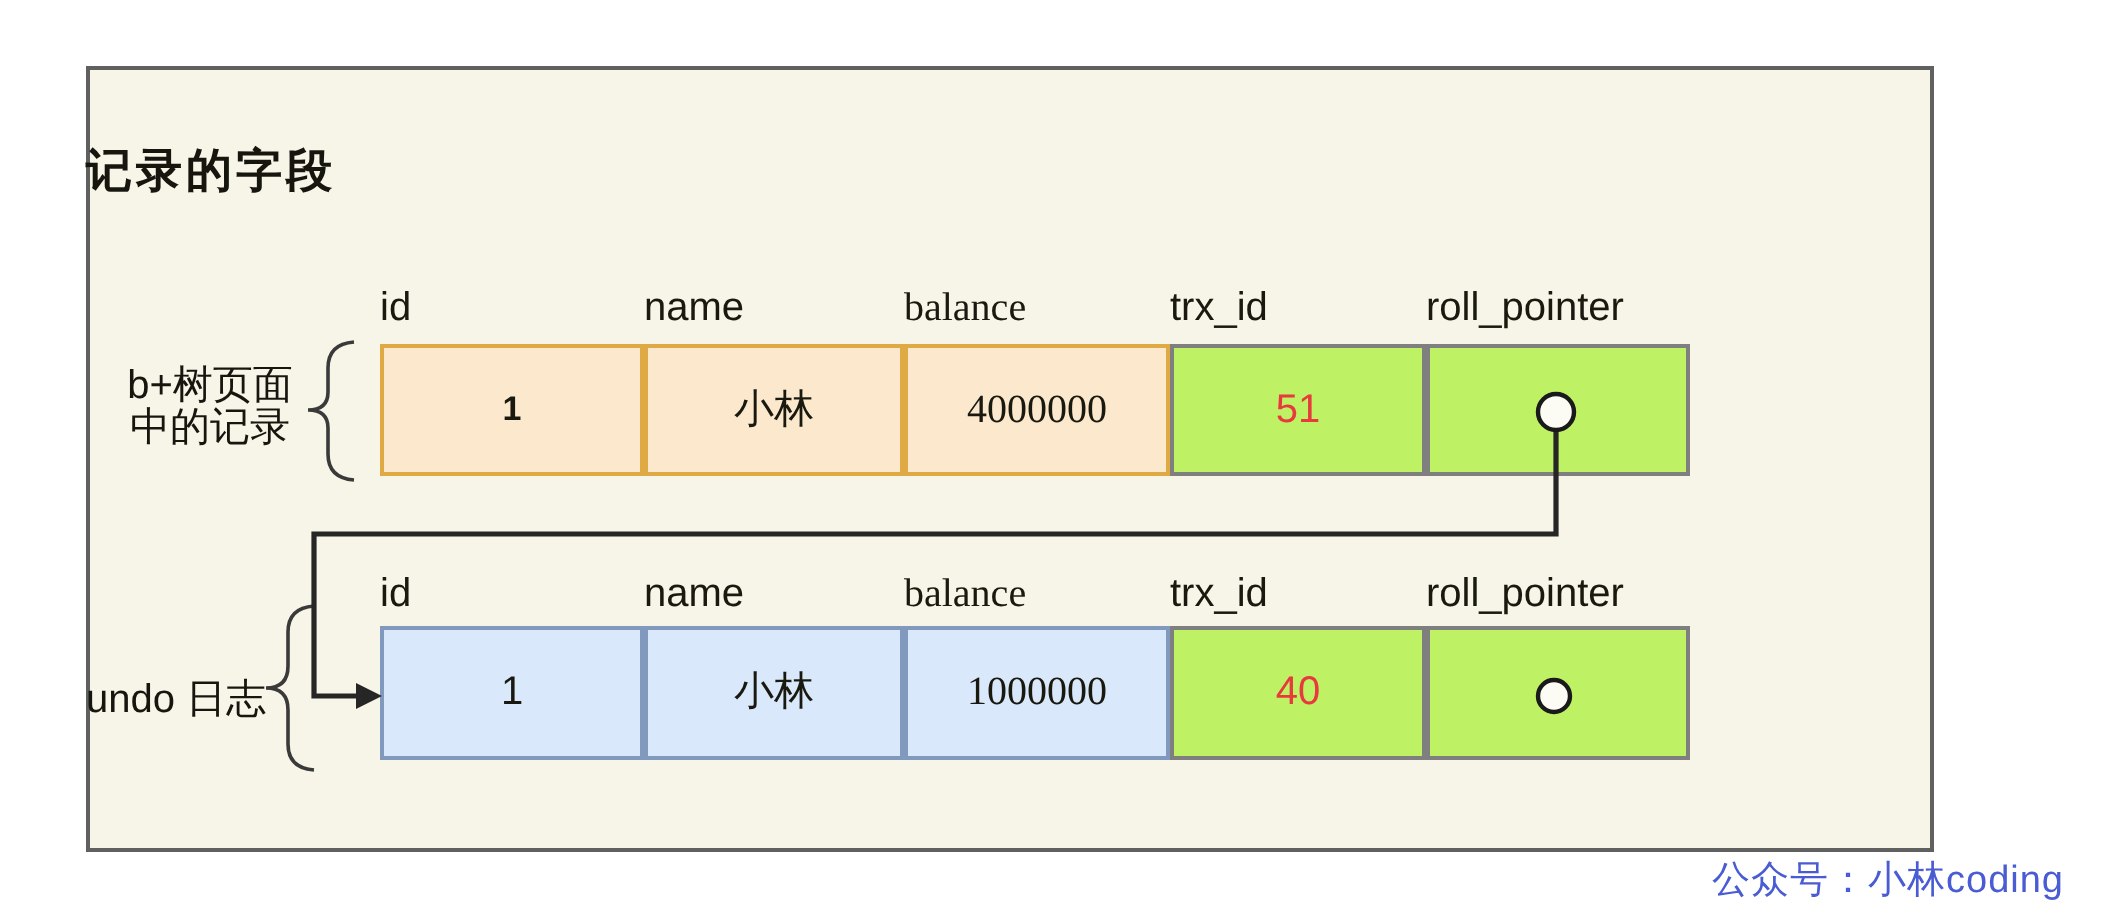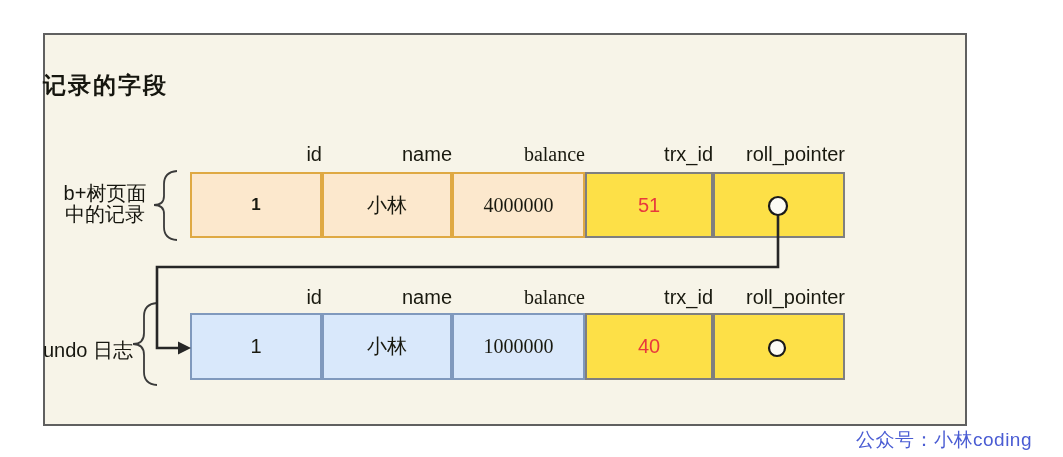--- a/index.html
+++ b/index.html
@@ -27,21 +27,21 @@
     width: 924px;
     text-align: left;
     font-size: 23px;
     font-weight: 600;
     color: #16160f;
     letter-spacing: 2px;
   }
   .hdr {
     position: absolute;
     height: 24px;
-    text-align: right;
+    text-align: left;
     font-size: 20px;
     color: #19190f;
     line-height: 24px;
   }
   .cell {
     position: absolute;
     height: 66px;
     text-align: center;
     font-size: 20px;
     color: #19190f;
@@ -52,21 +52,21 @@
   .c1 { left: 322px; width: 130px; }
   .c2 { left: 452px; width: 133px; font-family: Liberation Serif, serif; }
   .c3 { left: 585px; width: 128px; }
   .c4 { left: 713px; width: 132px; }
   .hrow1 { top: 142px; }
   .hrow2 { top: 285px; }
   .row1 .cell { top: 172px; height: 66px; line-height: 62px; }
   .row2 .cell { top: 313px; height: 67px; line-height: 63px; }
   .btree-cell { background: #fce8cd; border: 2px solid #dfa943; }
   .undo-cell  { background: #d9e8fb; border: 2px solid #8099bd; }
-  .meta-cell  { background: #fde047; border: 2px solid #7f7f7f; }
+  .meta-cell  { background: #bef264; border: 2px solid #7f7f7f; }
   .trx-val { color: #e8393d; }
   .row1 .id-val { font-size: 17px; font-weight: 700; }
   .side-label {
     position: absolute;
     font-size: 20px;
     color: #16160f;
     text-align: center;
     line-height: 21px;
   }
   .label-btree { left: 52px; top: 183px; width: 106px; }

